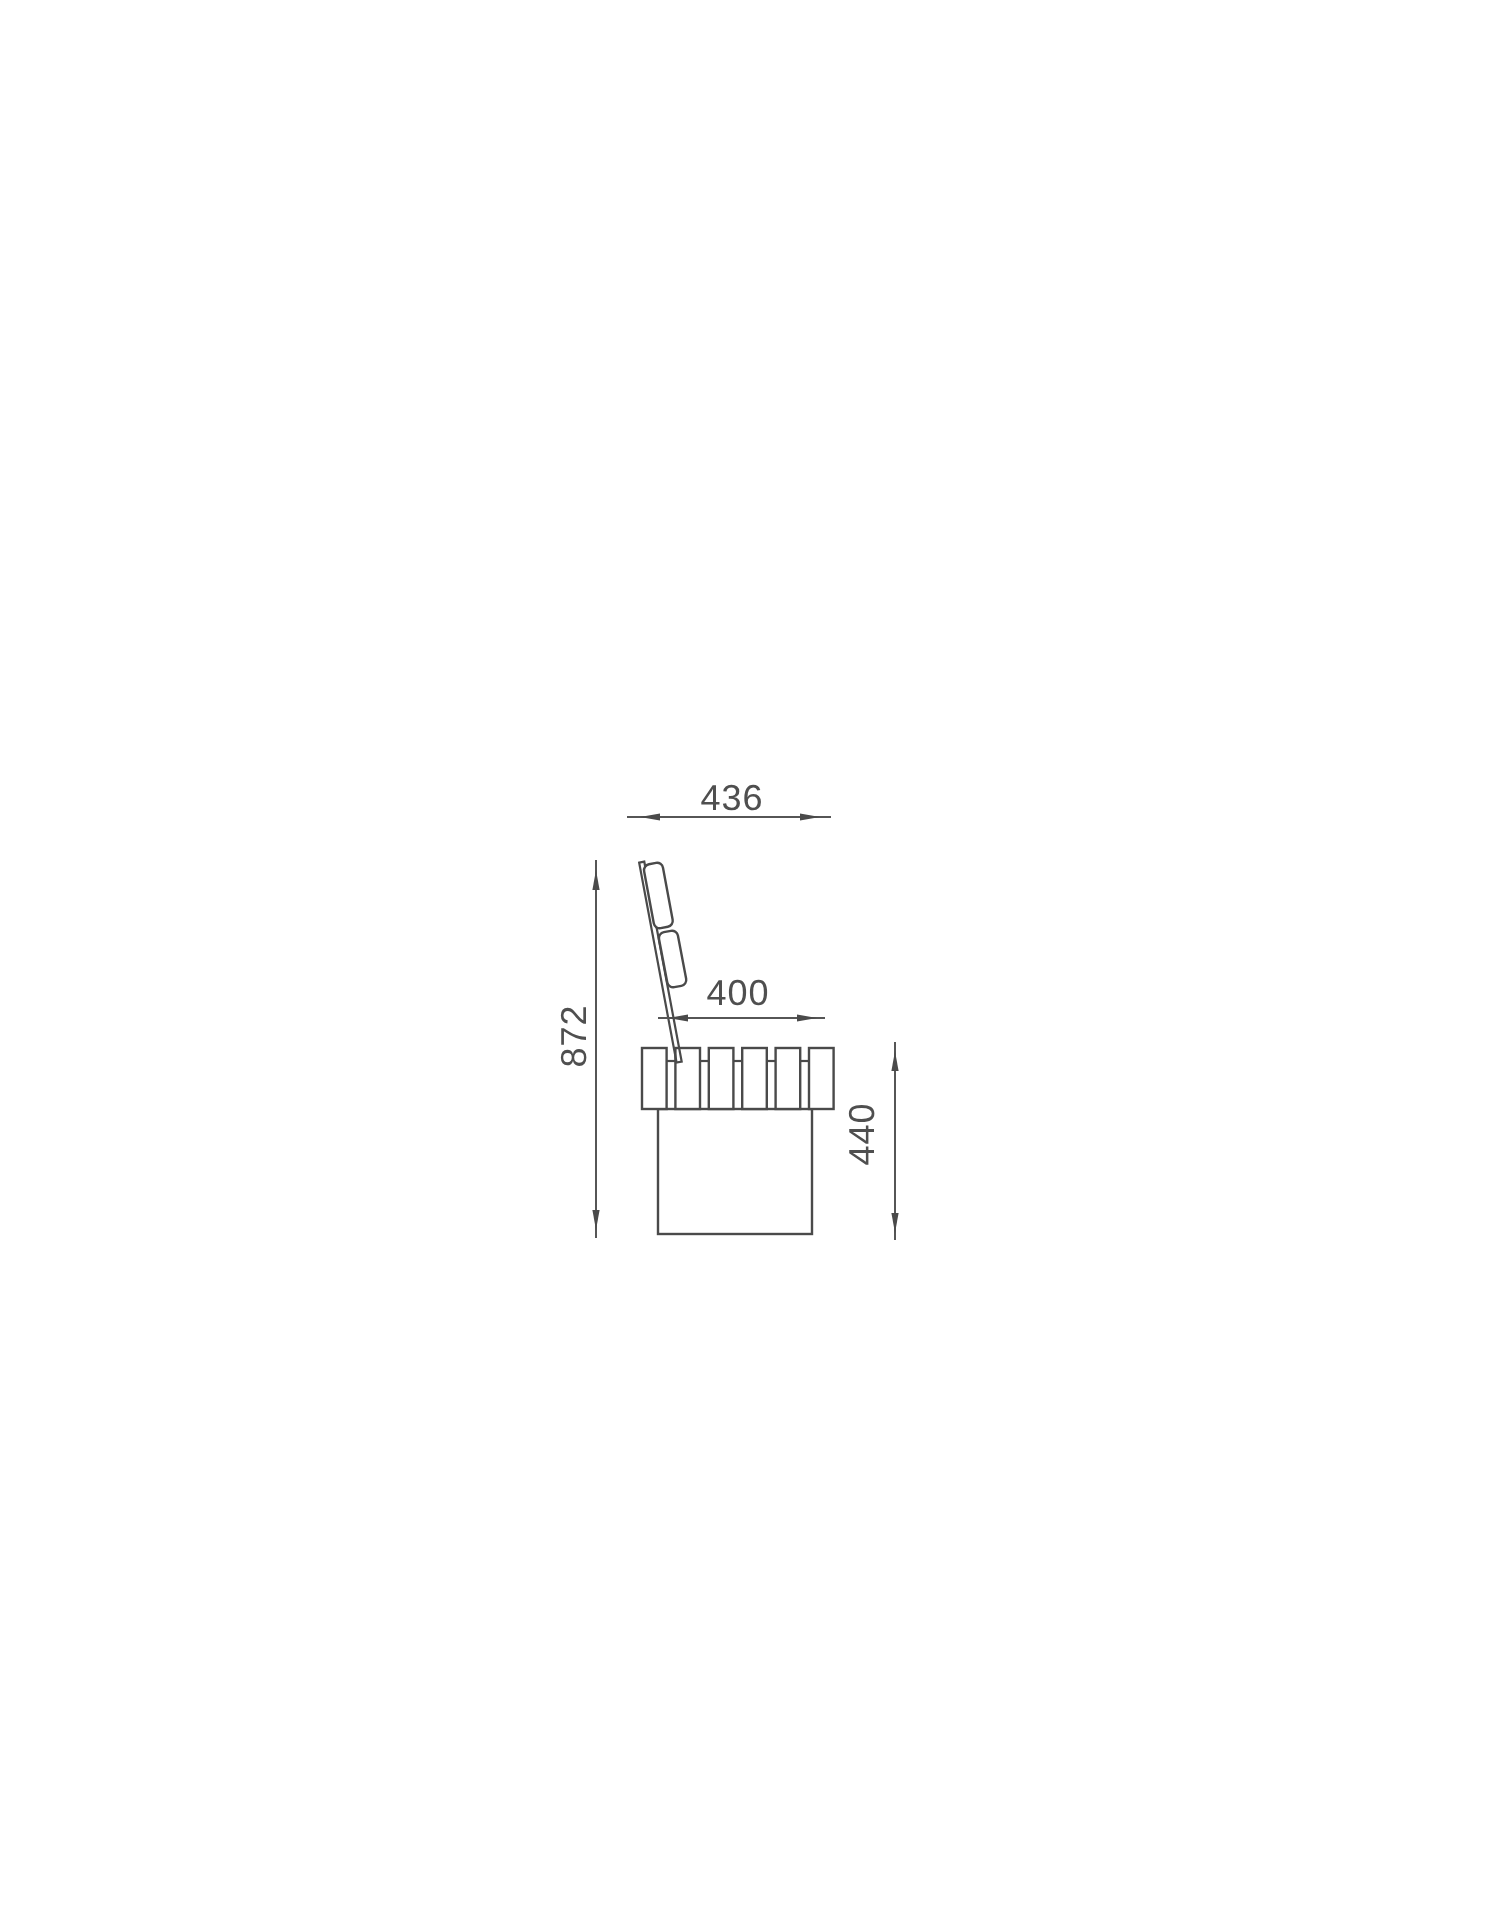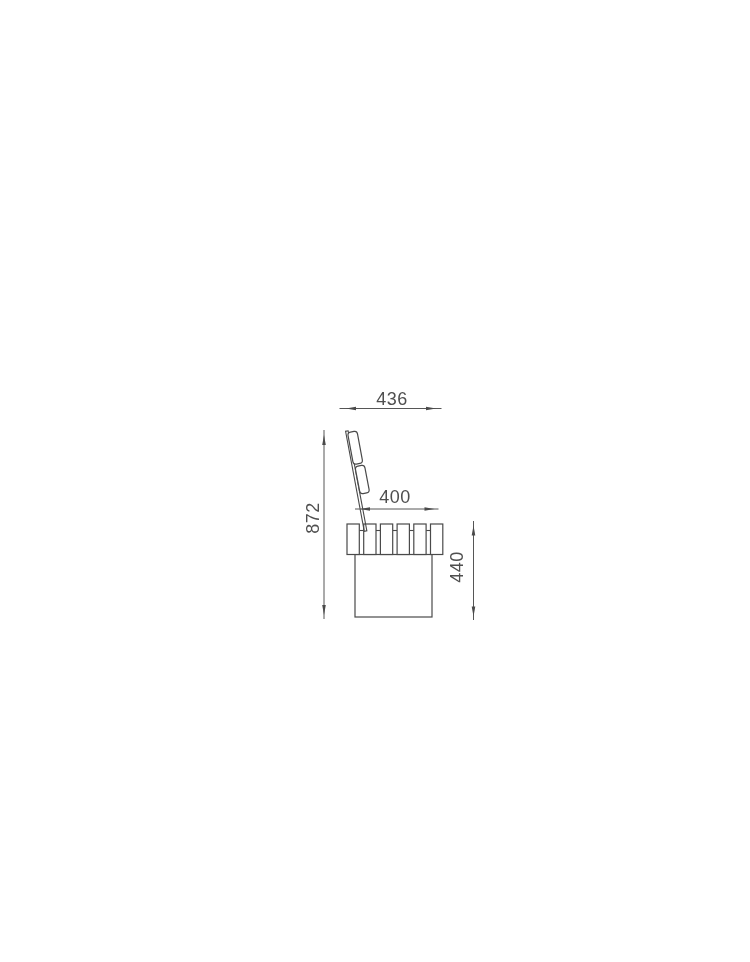--- a/index.html
+++ b/index.html
@@ -9,21 +9,20 @@
     width: 750px;
     height: 962px;
     overflow: hidden;
     font-family: "Liberation Sans", sans-serif;
   }
   .canvas {
     position: relative;
     width: 703px;
     height: 962px;
     background: #ffffff;
-    padding-left: 26px;
   }
   svg { display: block; }
   .outline {
     fill: #ffffff;
     stroke: #4a4a4a;
     stroke-width: 1.2;
   }
   .thin {
     fill: none;
     stroke: #4a4a4a;

